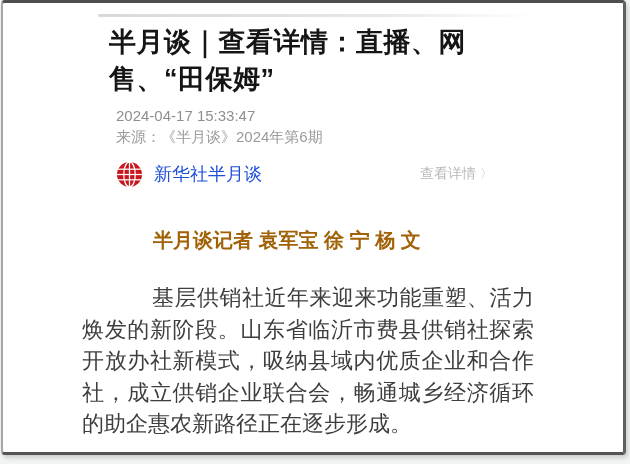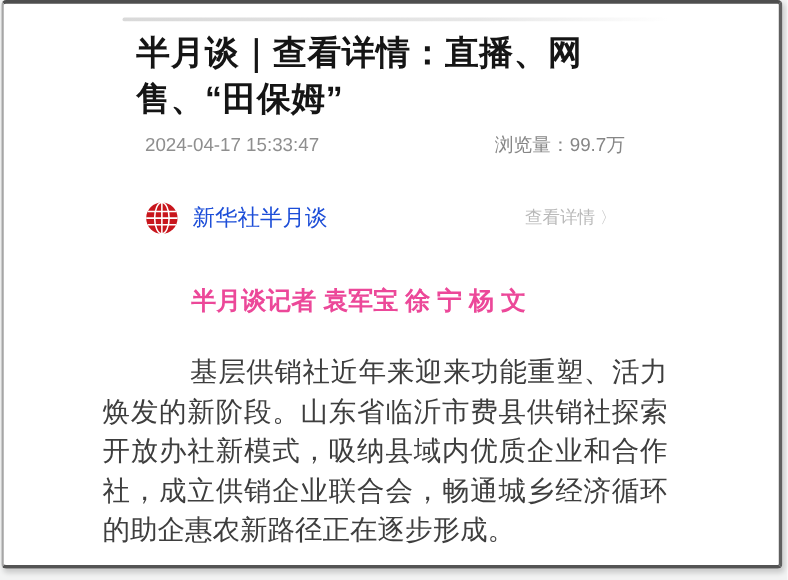--- a/index.html
+++ b/index.html
@@ -45,43 +45,43 @@
   }
   .pub-icon{width:27px;height:27px;flex:0 0 27px;display:block;}
   .pub-name{margin-left:11px;font-size:18px;color:#1d4ed8;}
   .pub-link{
     margin-left:auto;display:flex;align-items:flex-end;gap:4px;
     font-size:14px;color:#b9b9b9;text-decoration:none;
   }
   .pub-link .chev{font-size:13px;color:#c6c6c6;}
   .byline{
     position:absolute;left:150px;top:224px;
-    font-size:20px;font-weight:700;color:#ec4899;
+    font-size:20px;font-weight:700;color:#a16207;
   }
   .body-text{
     position:absolute;left:79px;top:279px;width:452px;
     font-size:22px;line-height:31.5px;color:#3e3e3e;
     text-align:justify;text-justify:inter-ideograph;
     text-indent:70px;
   }
 </style>
 </head>
 <body>
 
 <div class="frame">
 
   <div class="card-top-edge"></div>
 
   <h1 class="title" style="margin:0;">半月谈｜查看详情：直播、网售、“田保姆”</h1>
 
   <div class="meta-row">
     <span>2024-04-17 15:33:47</span>
-    <span class="views"><span>浏览量：</span><span>99.7万</span></span>
   </div>
 
+  <div class="source">来源：《半月谈》2024年第6期</div>
 
   <div class="pub-row">
     <svg class="pub-icon" viewBox="0 0 28 28" aria-hidden="true">
       <circle cx="14" cy="14" r="13" fill="#c8161d"></circle>
       <g stroke="#ffffff" stroke-width="1.3" fill="none">
         <ellipse cx="14" cy="14" rx="6" ry="13"></ellipse>
         <line x1="14" y1="1" x2="14" y2="27"></line>
         <line x1="2.2" y1="8.5" x2="25.8" y2="8.5"></line>
         <line x1="1" y1="14" x2="27" y2="14"></line>
         <line x1="2.2" y1="19.5" x2="25.8" y2="19.5"></line>

